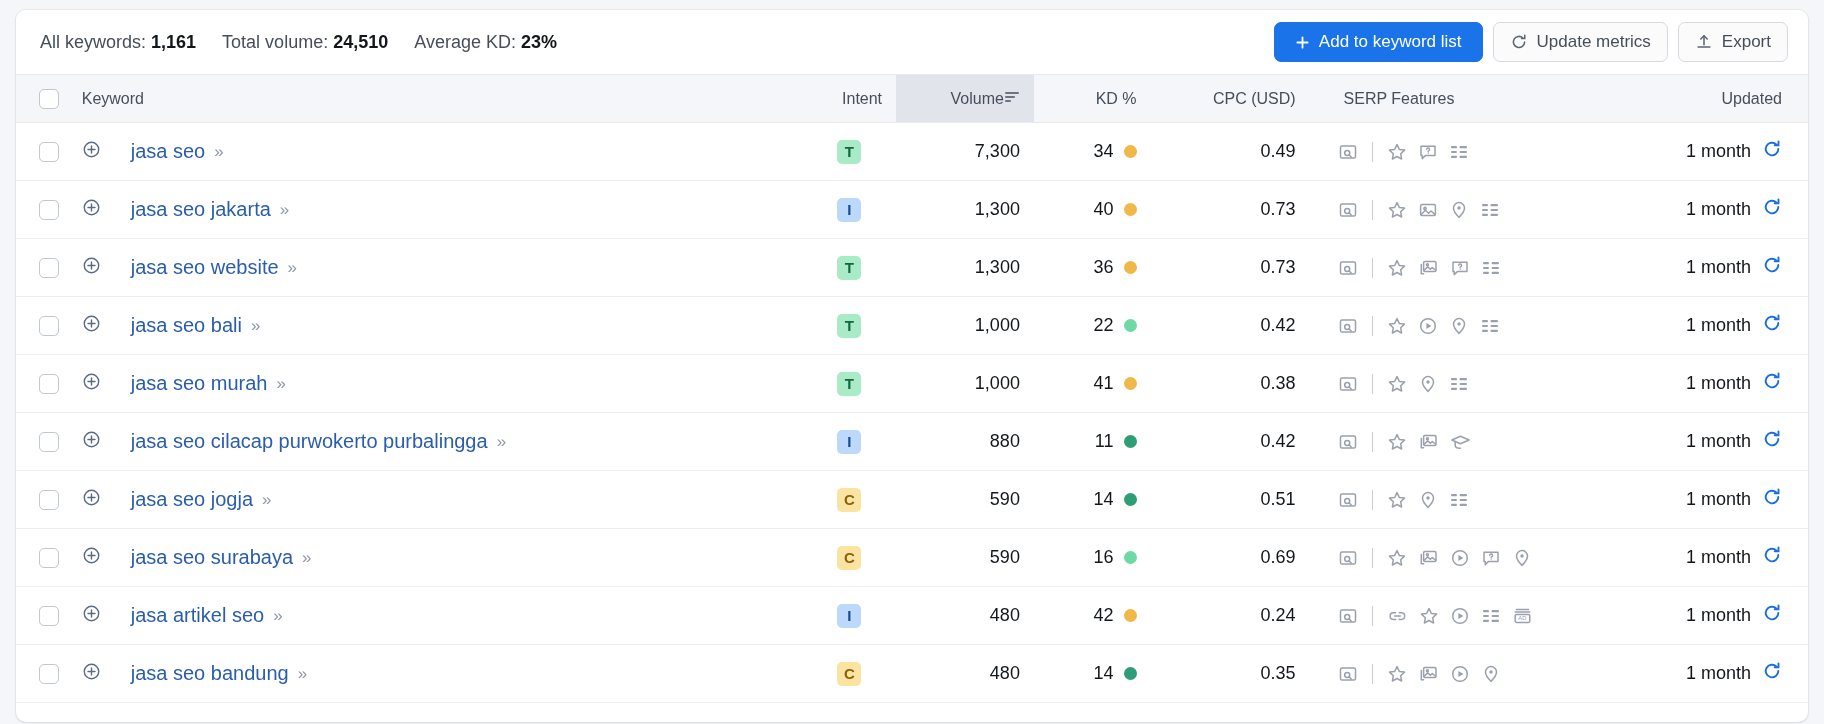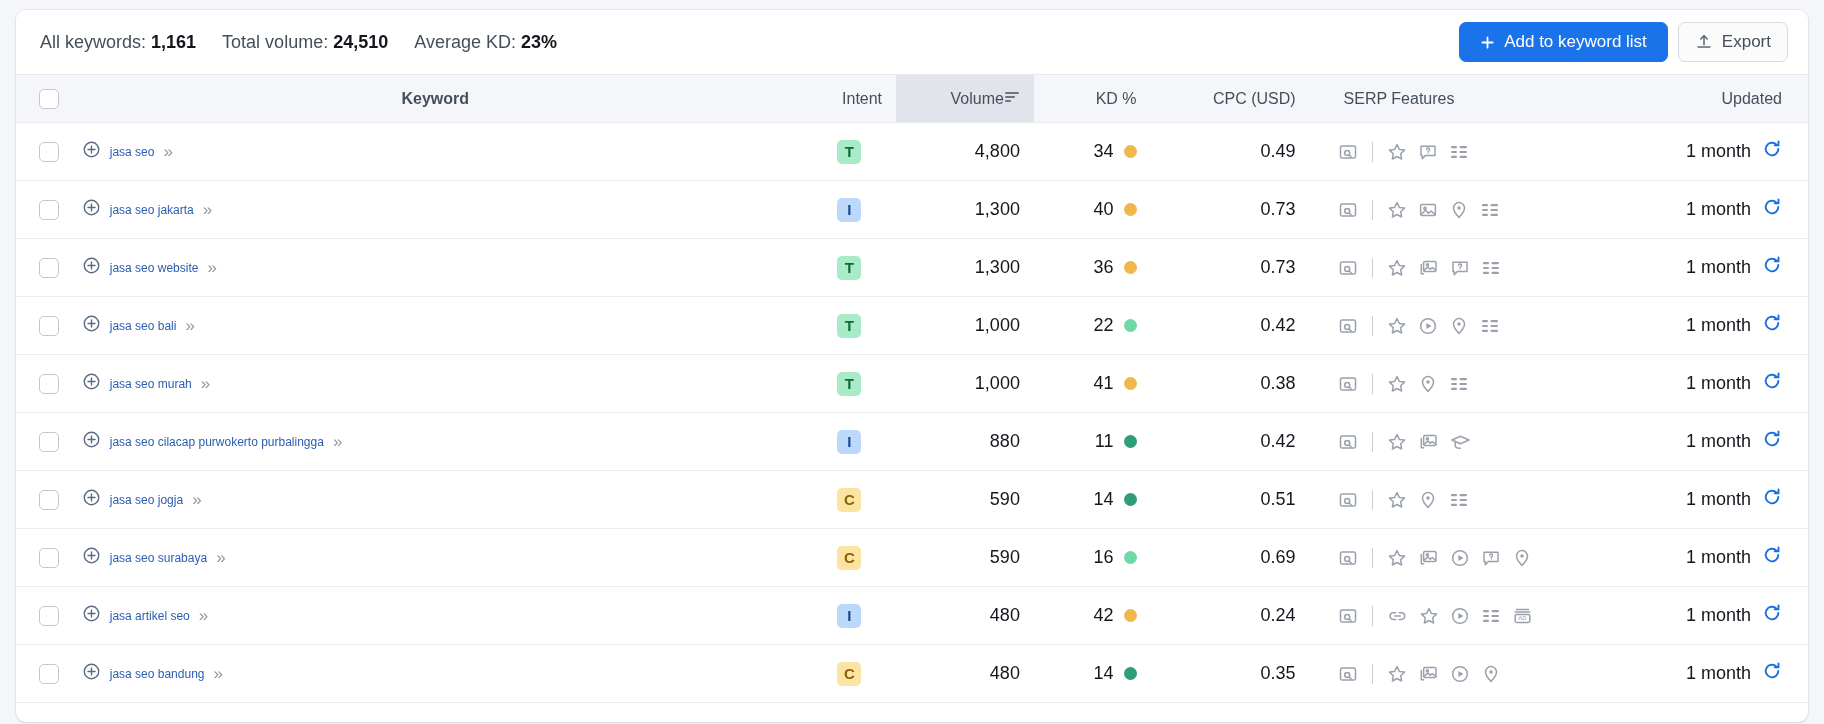--- a/index.html
+++ b/index.html
@@ -47,21 +47,21 @@
   
   table { width: 100%; border-collapse: collapse; table-layout: fixed; }
   thead th {
     height: 48px; background: #f5f6f9;
     font-size: 16px; font-weight: 400; color: #454f5b;
     border-top: 1px solid #e8eaef; border-bottom: 1px solid #e8eaef;
     padding: 0 14px; text-align: right; vertical-align: middle;
   }
   thead th.sorted { background: #e2e4ec; }
   th.c-check { width: 62px; padding: 0; text-align: center; }
-  th.c-kw    { width: 680px; text-align: center; padding-left: 0; font-weight: bold; }
+  th.c-kw    { width: 680px; text-align: left; padding-left: 0; }
   th.c-int   { width: 88px; }
   th.c-vol   { width: 130px; }
   th.c-kd    { width: 110px; }
   th.c-cpc   { width: 150px; }
   th.c-serp  { width: 320px; text-align: left; padding-left: 34px; }
   th.c-upd   { width: 150px; padding-right: 26px; }
   .sort-wrap { display: inline-flex; align-items: center; }
 
   tbody td {
     height: 58px; border-bottom: 1px solid #eceef2;
@@ -75,21 +75,21 @@
   td.c-upd { padding-right: 26px; text-align: center; }
 
   .chk {
     width: 20px; height: 20px; border: 1px solid #c2c8d0;
     border-radius: 5px; background: #fff; display: inline-block; vertical-align: middle;
     cursor: pointer;
   }
 
   .kw-cell { display: flex; align-items: center; gap: 9px; }
   .plus-ico { color: #5b6b86; flex: none; cursor: pointer; }
-  .kw-link { color: #2a5db0; font-size: 12px; text-decoration: none; cursor: pointer; white-space: nowrap; }
+  .kw-link { color: #2a5db0; font-size: 20px; text-decoration: none; cursor: pointer; white-space: nowrap; margin-left: 21px; }
   .kw-chev { color: #8e98a6; font-size: 17px; letter-spacing: -2px; cursor: pointer; flex: none; }
 
   .intent {
     display: inline-block; width: 24px; height: 24px; line-height: 24px;
     border-radius: 5px; font-size: 15px; font-weight: 600; text-align: center;
   }
   .intent.T { background: #a8ebc6; color: #10693d; }
   .intent.I { background: #bcd9fb; color: #184a8f; }
   .intent.C { background: #fbe3a2; color: #8a6108; }
 
@@ -127,20 +127,29 @@
     <div class="tb-actions">
       <button class="btn primary">
         <span>
           <svg width="15" height="15" viewBox="0 0 16 16" fill="none" stroke="#fff" stroke-width="1.9" stroke-linecap="round">
             <path d="M8 2.5v11M2.5 8h11"></path>
           </svg>
         </span>
         <span>Add to keyword list</span>
       </button>
 
+      <button class="btn">
+        <span>
+          <svg width="18" height="18" viewBox="0 0 20 20" fill="none" stroke="#5d6670" stroke-width="1.7" stroke-linecap="round">
+            <path d="M16.2 10a6.2 6.2 0 1 1-1.9-4.5"></path>
+            <path d="M16.4 2.6v3.6h-3.6"></path>
+          </svg>
+        </span>
+        <span>Update metrics</span>
+      </button>
 
 
       <button class="btn">
         <span>
           <svg width="18" height="18" viewBox="0 0 20 20" fill="none" stroke="#5d6670" stroke-width="1.7" stroke-linecap="round" stroke-linejoin="round">
             <path d="M10 13V3.2"></path>
               <path d="M6.4 6.6L10 3l3.6 3.6"></path>
               <path d="M3.4 15.6h13.2"></path>
           </svg>
         </span>
@@ -186,21 +195,21 @@
                   <circle cx="10" cy="10" r="7.6"></circle>
                   <path d="M10 6.3v7.4M6.3 10h7.4"></path>
                 </svg></span>
         <a class="kw-link">jasa seo</a>
         <span class="kw-chev">»</span>
       </span>
     </td>
     <td class="c-int">
       <span class="intent T">T</span>
     </td>
-    <td class="c-vol">4,800</td>
+    <td class="c-vol">7,300</td>
     <td class="c-kd">
       <span class="kd-cell">
         <span>34</span>
         <span class="kd-dot" style="background:#f0b849"></span>
       </span>
     </td>
     <td class="c-cpc">0.49</td>
     <td class="c-serp">
       <span class="serp-icons">
               <span>

